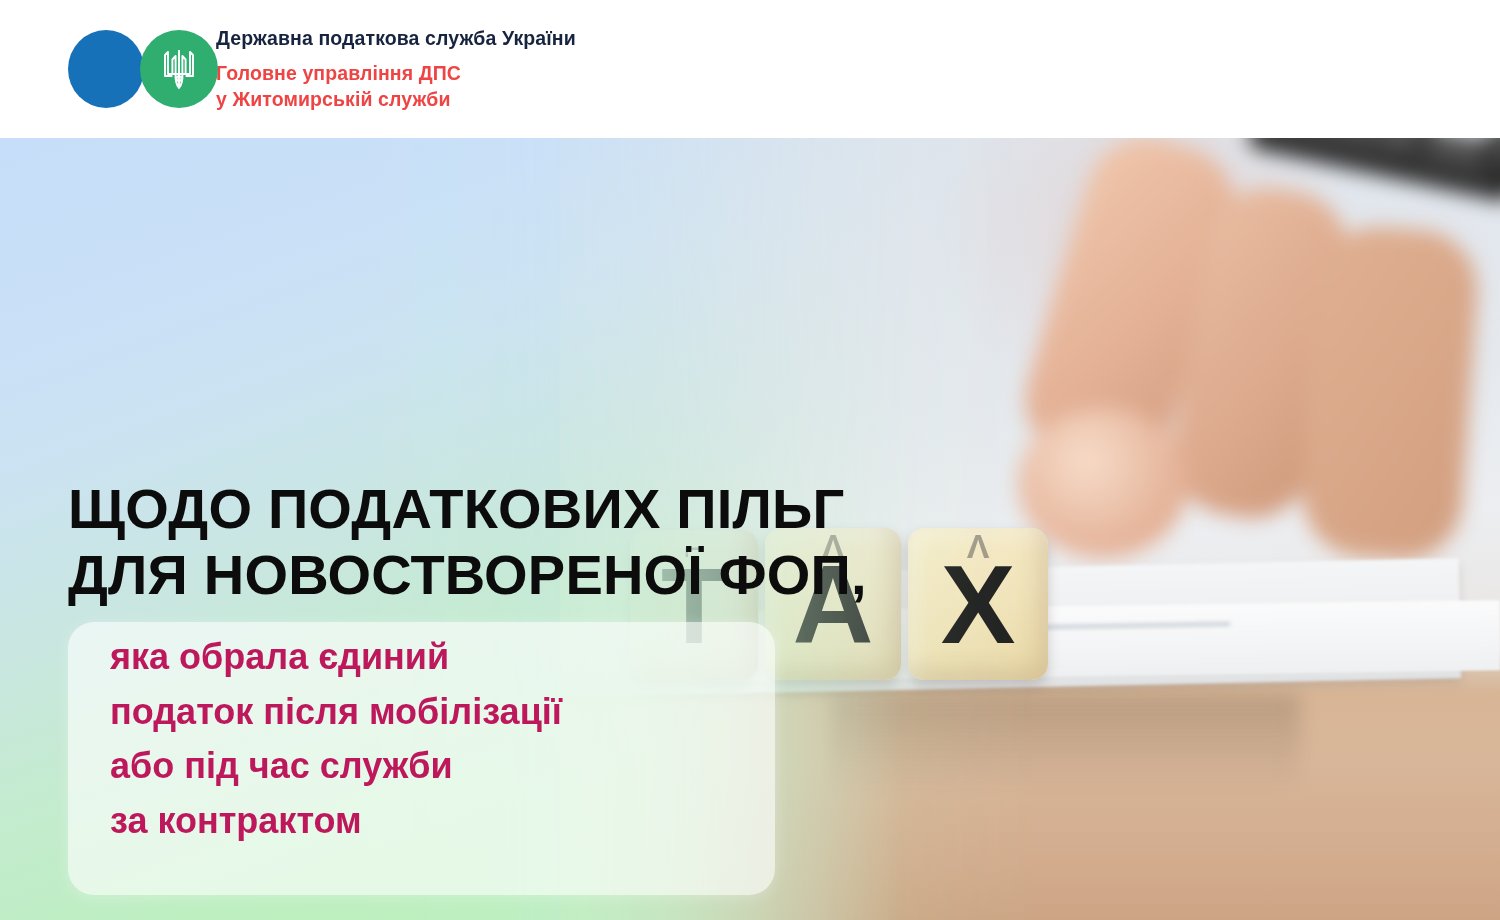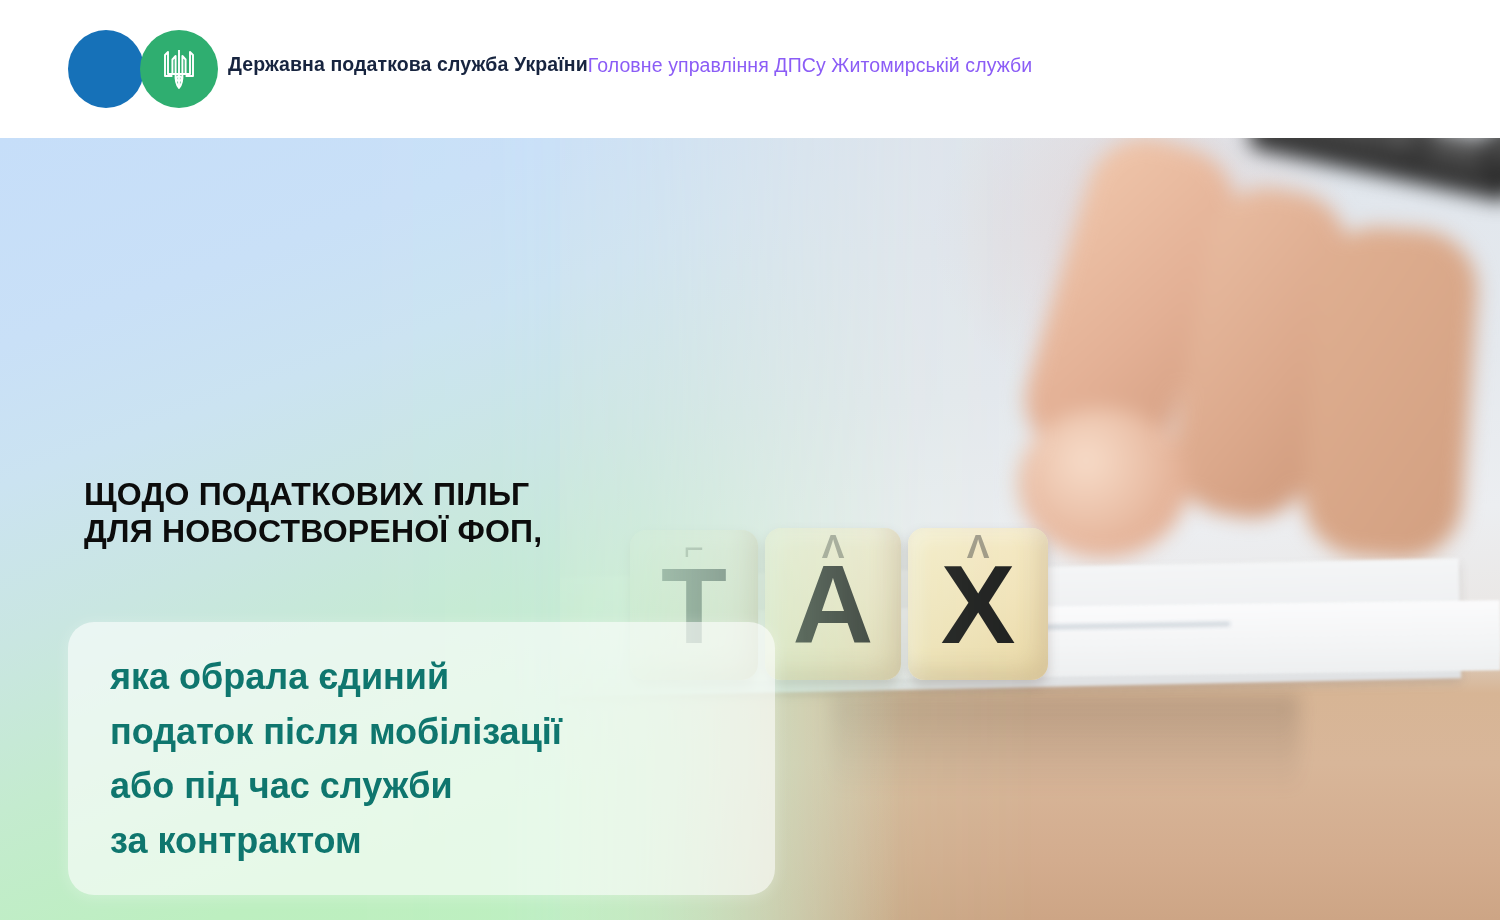--- a/index.html
+++ b/index.html
@@ -19,27 +19,27 @@
   .logo-mark{position:relative;margin-left:68px;width:148px;height:78px;flex:0 0 auto;}
   .logo-circle-blue{
     position:absolute;left:0;top:0;width:76px;height:78px;border-radius:50%;
     background:#1671B8;
   }
   .logo-circle-green{
     position:absolute;left:72px;top:0;width:78px;height:78px;border-radius:50%;
     background:#2FAE70;
   }
   .logo-circle-green svg{position:absolute;left:23px;top:16px;}
-  .logo-text{margin-left:12px;display:flex;flex-direction:row;justify-content:center;}
+  .logo-text{margin-left:0;display:flex;flex-direction:column;justify-content:center;}
   .logo-line1{
     font-size:19.5px;font-weight:bold;color:#17243F;letter-spacing:.1px;
     line-height:1.28;margin-bottom:9px;white-space:nowrap;
   }
   .logo-line2, .logo-line3{
-    font-size:19.5px;font-weight:normal;color:#8b5cf6;letter-spacing:.1px;
+    font-size:19.5px;font-weight:bold;color:#ef4444;letter-spacing:.1px;
     line-height:1.34;white-space:nowrap;
   }
 
   
   .banner{
     position:absolute;left:0;top:138px;width:1500px;height:782px;overflow:hidden;
     background:#cfe2f7;
   }
 
   
@@ -163,33 +163,33 @@
   .gradient-panel .g-fill{
     position:absolute;inset:0;
     background:linear-gradient(160deg,
       #c6def9 0%, #c9e0f7 18%, #cbe3f1 30%,
       #c9e6e1 44%, #c4ebcf 58%, #bdefc0 74%, #bcf0ba 100%);
   }
 
   
   .headline{
     position:absolute;left:68px;top:338px;z-index:30;
-    font-size:32px;font-weight:bold;color:#0c0c0c;
+    font-size:56px;font-weight:bold;color:#0c0c0c;
     line-height:1.17;letter-spacing:.2px;
-    text-transform:uppercase;white-space:pre-line;margin-left:16px;
+    text-transform:uppercase;white-space:pre-line;
   }
   .subtitle-box{
     position:absolute;left:68px;top:484px;width:707px;height:273px;z-index:30;
     border-radius:26px;
     background:rgba(255,255,255,.62);
     box-shadow:0 2px 16px rgba(255,255,255,.28);
   }
   .subtitle-text{
-    position:absolute;left:110px;top:512px;width:660px;z-index:31;
-    font-size:36px;font-weight:bold;color:#0f766e;
+    position:absolute;left:110px;top:492px;width:660px;z-index:31;
+    font-size:36px;font-weight:bold;color:#be185d;
     line-height:1.52;white-space:pre-line;
   }
 </style>
 </head>
 <body>
 
 <div class="page">
 
   <div class="header">
     <div class="logo-mark">

